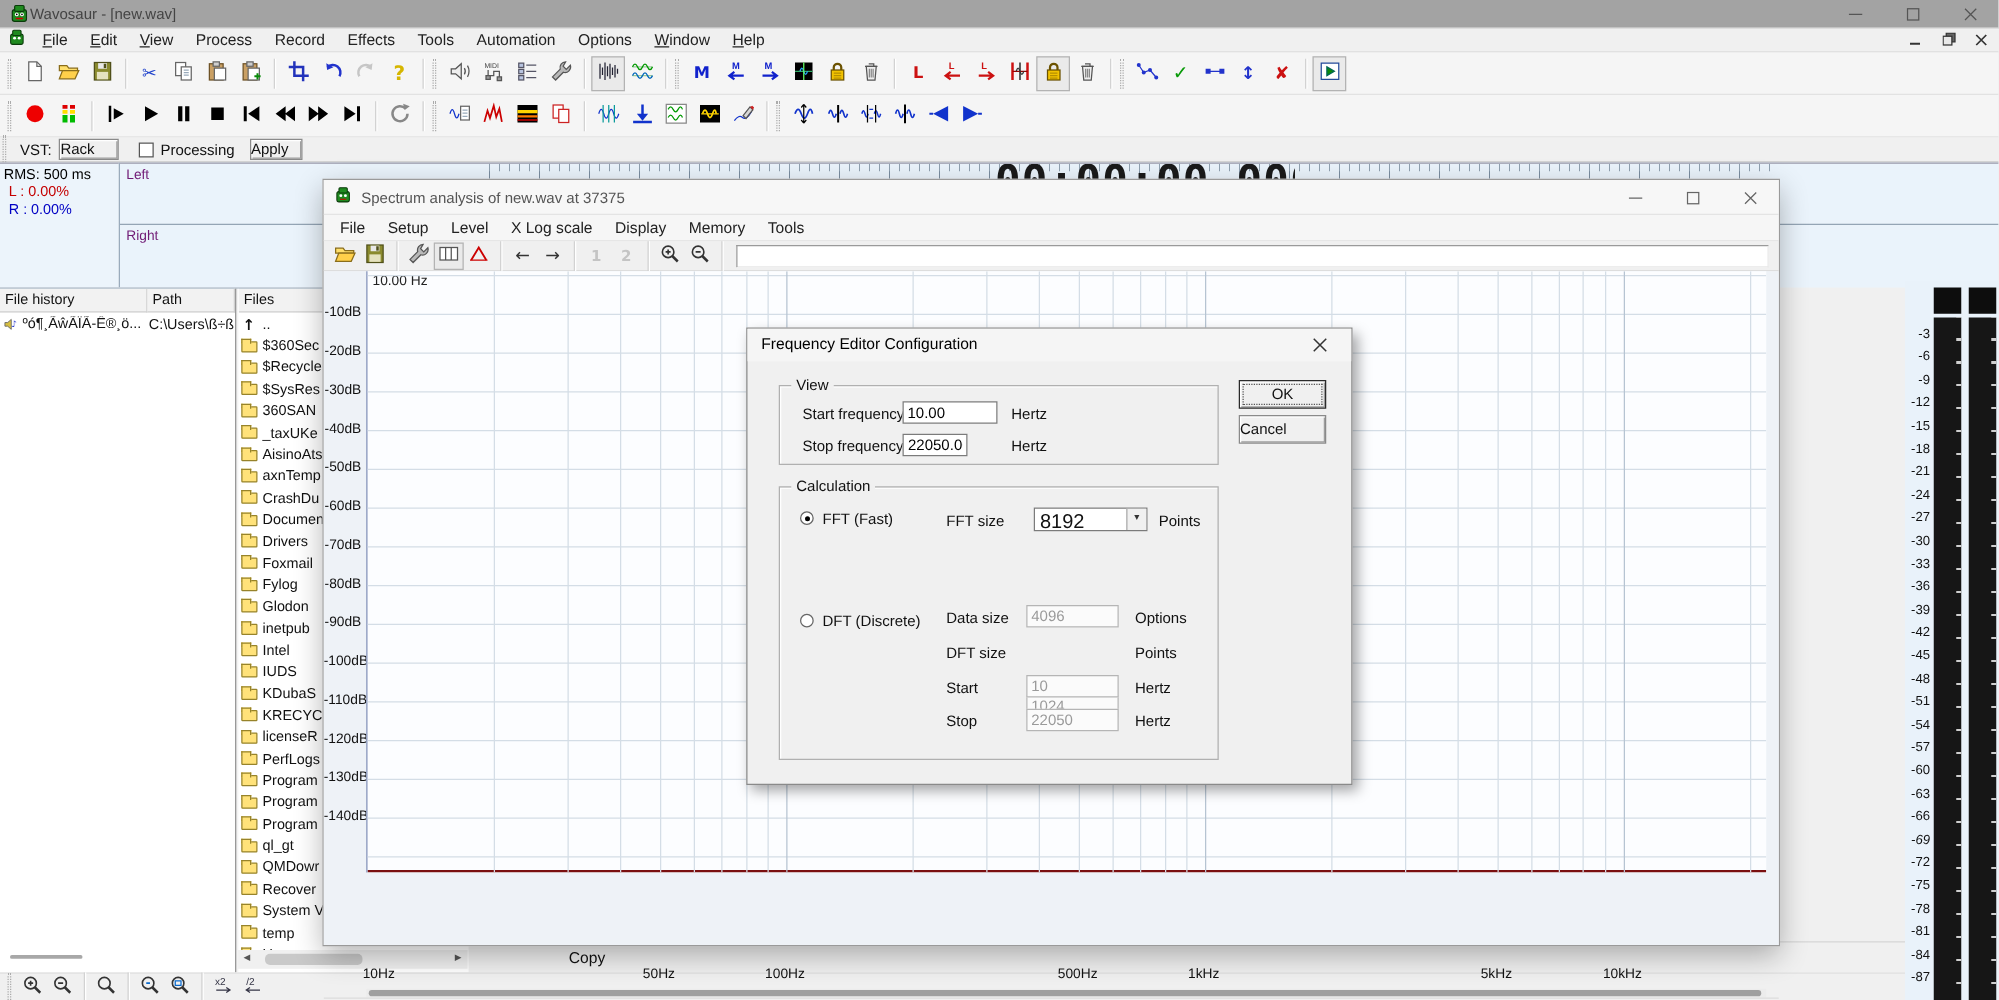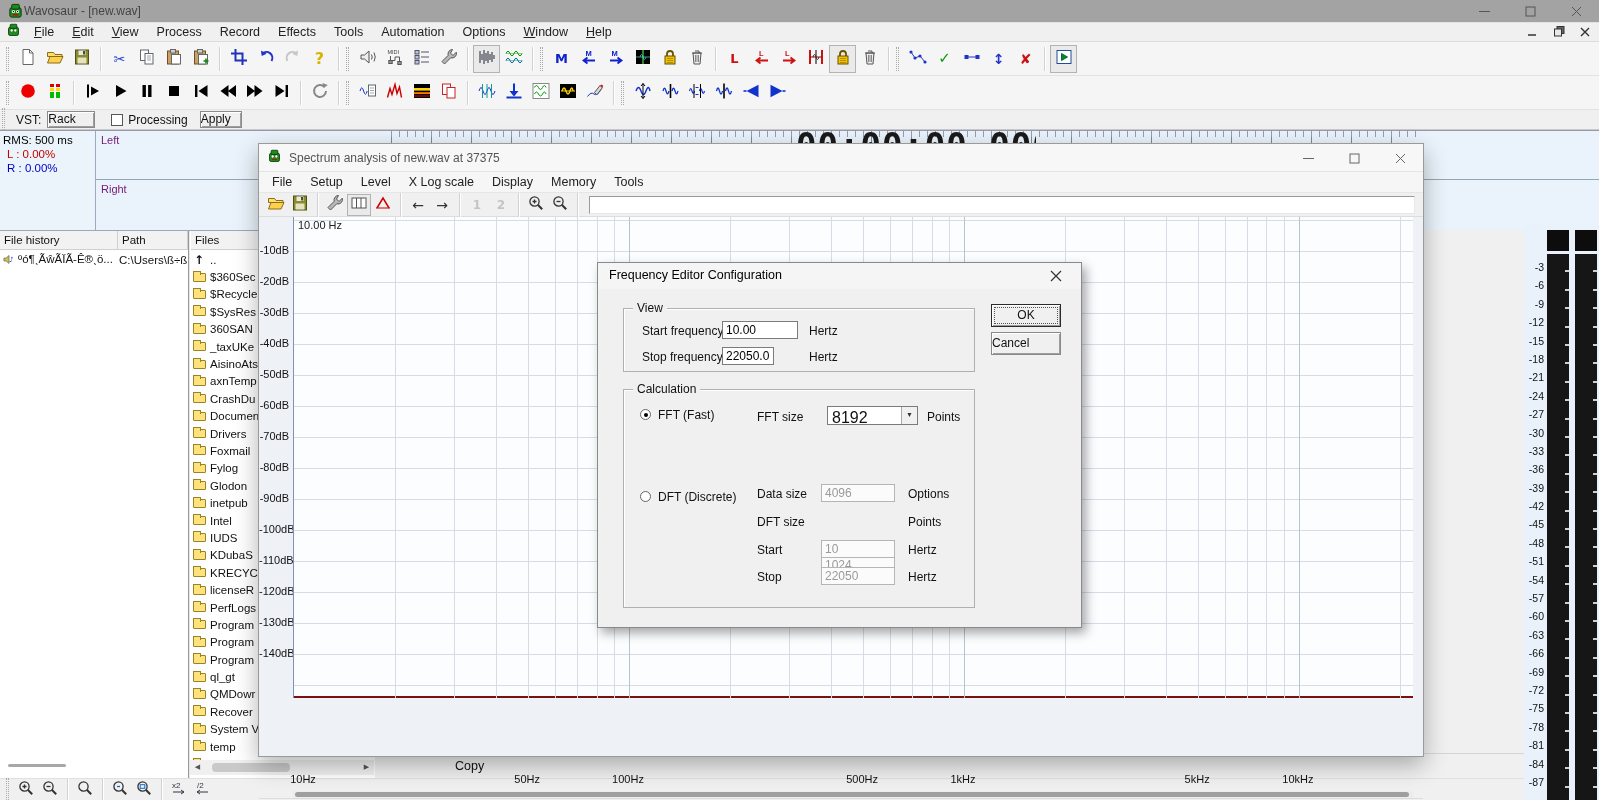--- a/index.html
+++ b/index.html
@@ -844,21 +844,21 @@
         <div class="mlabel" style="top: 256.68px;">-39</div>
         <div class="mlabel" style="top: 275.07px;">-42</div>
         <div class="mlabel" style="top: 293.46px;">-45</div>
         <div class="mlabel" style="top: 311.85px;">-48</div>
         <div class="mlabel" style="top: 330.24px;">-51</div>
         <div class="mlabel" style="top: 348.63px;">-54</div>
         <div class="mlabel" style="top: 367.02px;">-57</div>
         <div class="mlabel" style="top: 385.41px;">-60</div>
         <div class="mlabel" style="top: 403.8px;">-63</div>
         <div class="mlabel" style="top: 422.19px;">-66</div>
-        <div class="mlabel" style="top: 440.58px;">-69</div>
+        <div class="mlabel" style="top: 440.58px; font-style: italic;">-69</div>
         <div class="mlabel" style="top: 458.97px;">-72</div>
         <div class="mlabel" style="top: 477.36px;">-75</div>
         <div class="mlabel" style="top: 495.75px;">-78</div>
         <div class="mlabel" style="top: 514.14px;">-81</div>
         <div class="mlabel" style="top: 532.53px;">-84</div>
         <div class="mlabel" style="top: 550.92px;">-87</div>
       </div>
     <div class="clipbox" style="left:23px"></div>
     <div class="clipbox" style="left:51px"></div>
     <div class="mbar" style="left:23px"></div>

